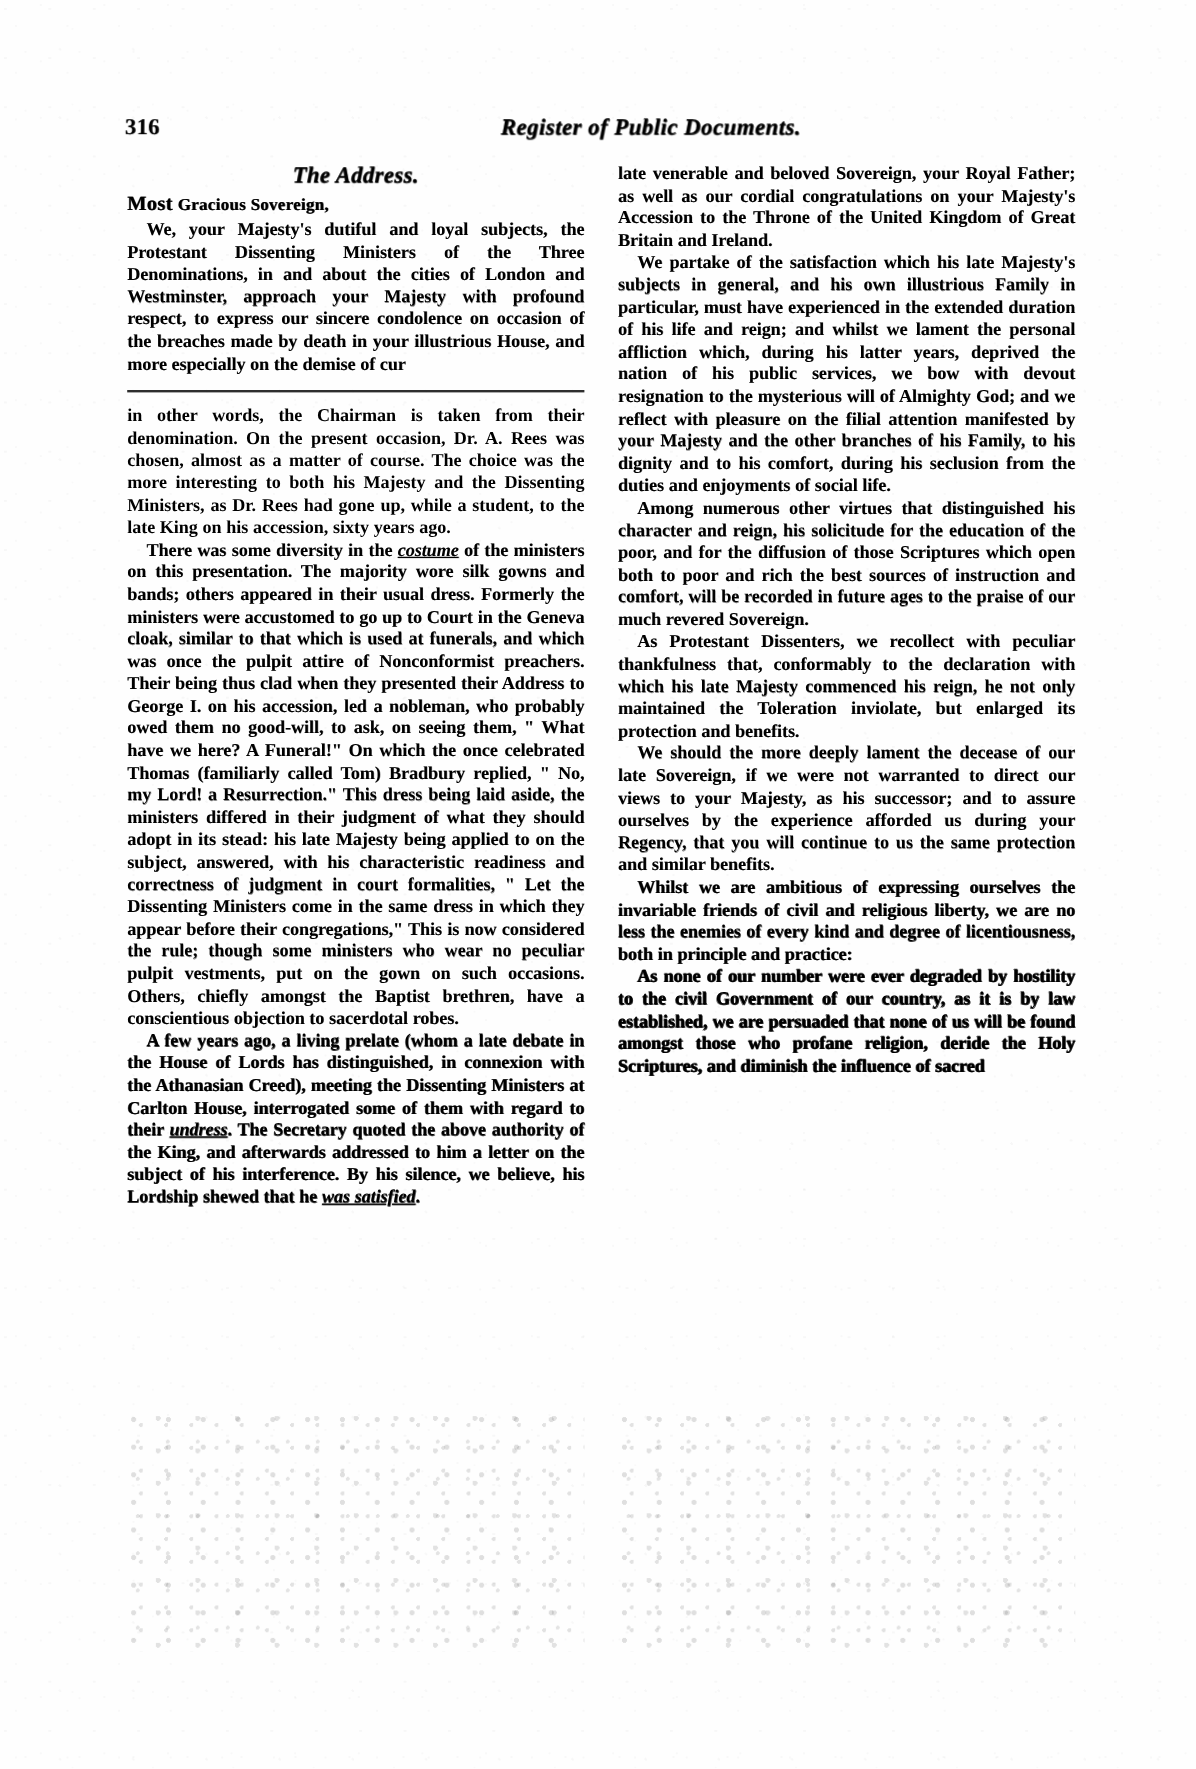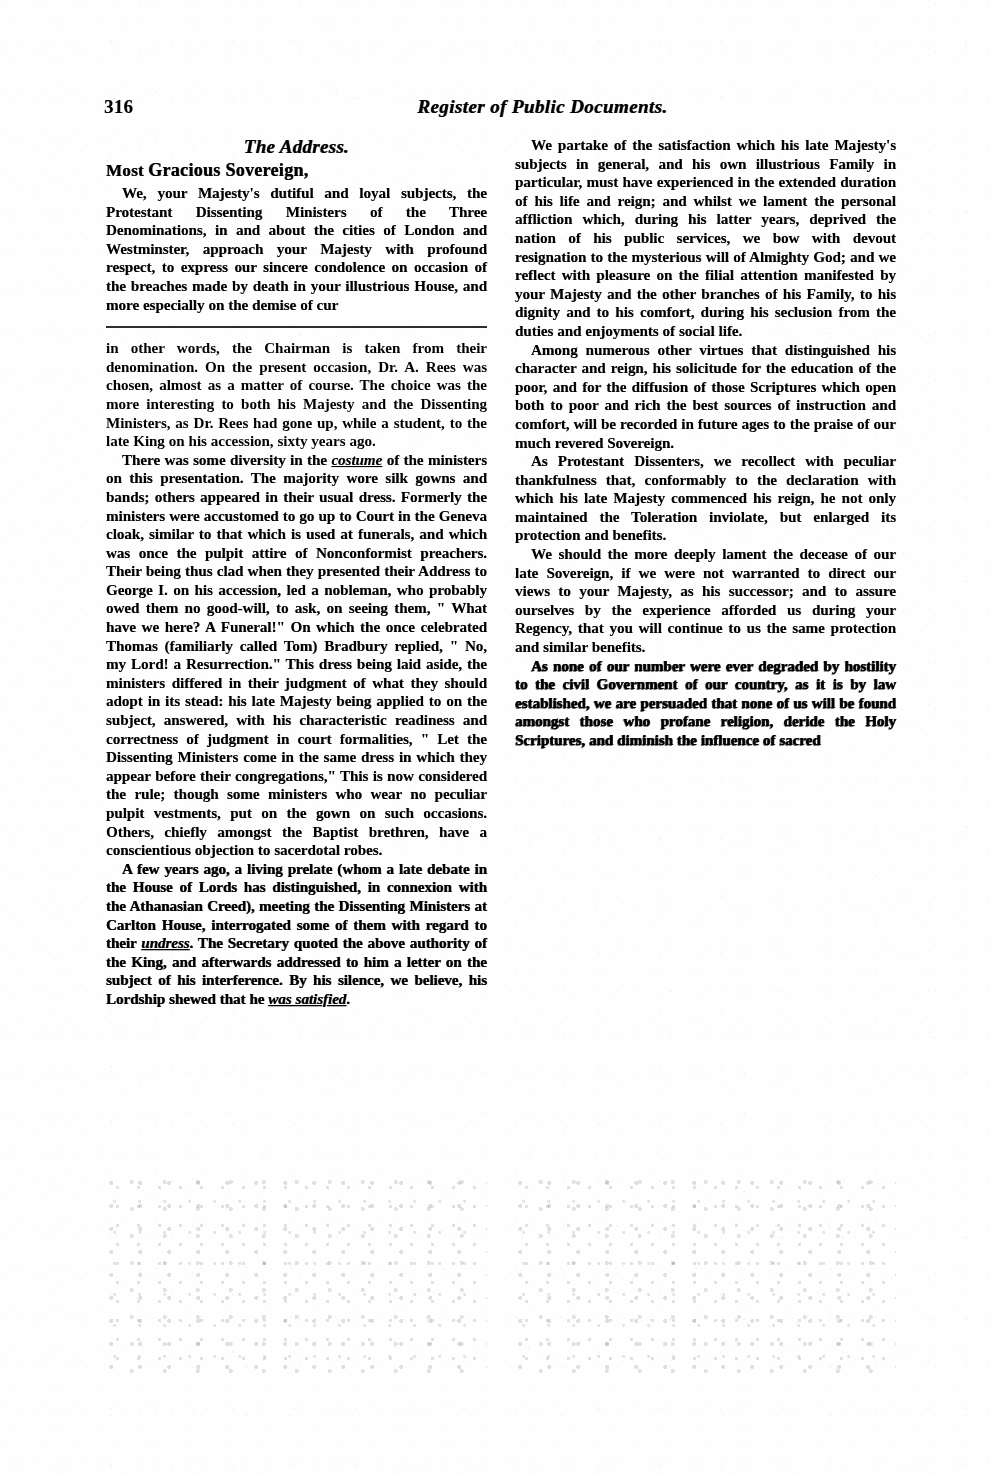--- a/index.html
+++ b/index.html
@@ -99,21 +99,21 @@
     font-size: 15.5px;
     font-weight: bold;
     letter-spacing: 0.3px;
     margin: 0 0 3px 0;
     text-transform: none;
   }
   .salutation .sc-first {
     font-size: 17px;
   }
   .salutation .sc {
-    font-size: 18px;
+    font-size: 14px;
   }
 
   
   p.body {
     margin: 0;
     font-size: 15.1px;
     line-height: 18.6px;
     text-align: justify;
     text-indent: 16px;
     font-weight: bold;
@@ -201,23 +201,25 @@
       <p class="body noindent deg-1">in other words, the Chairman is taken from their denomination. On the present occasion, Dr. A. Rees was chosen, almost as a matter of course. The choice was the more interesting to both his Majesty and the Dissenting Ministers, as Dr. Rees had gone up, while a student, to the late King on his accession, sixty years ago.</p>
 
       <p class="body deg-2">There was some diversity in the <span class="it">costume</span> of the ministers on this presentation. The majority wore silk gowns and bands; others appeared in their usual dress. Formerly the ministers were accustomed to go up to Court in the Geneva cloak, similar to that which is used at funerals, and which was once the pulpit attire of Nonconformist preachers. Their being thus clad when they presented their Address to George I. on his accession, led a nobleman, who probably owed them no good-will, to ask, on seeing them, " What have we here? A Funeral!" On which the once celebrated Thomas (familiarly called Tom) Bradbury replied, " No, my Lord! a Resurrection." This dress being laid aside, the ministers differed in their judgment of what they should adopt in its stead: his late Majesty being applied to on the subject, answered, with his characteristic readiness and correctness of judgment in court formalities, " Let the Dissenting Ministers come in the same dress in which they appear before their congregations," This is now considered the rule; though some ministers who wear no peculiar pulpit vestments, put on the gown on such occasions. Others, chiefly amongst the Baptist brethren, have a conscientious objection to sacerdotal robes.</p>
 
       <p class="body deg-3">A few years ago, a living prelate (whom a late debate in the House of Lords has distinguished, in connexion with the Athanasian Creed), meeting the Dissenting Ministers at Carlton House, interrogated some of them with regard to their <span class="it">undress</span>. The Secretary quoted the above authority of the King, and afterwards addressed to him a letter on the subject of his interference. By his silence, we believe, his Lordship shewed that he <span class="it">was satisfied</span>.</p>
 
       <div class="smudge smudge-a"></div>
     </div>
 
     <div class="col">
+      <p class="body noindent deg-2">late venerable and beloved Sovereign, your Royal Father; as well as our cordial congratulations on your Majesty's Accession to the Throne of the United Kingdom of Great Britain and Ireland.</p>
       <p class="body deg-2">We partake of the satisfaction which his late Majesty's subjects in general, and his own illustrious Family in particular, must have experienced in the extended duration of his life and reign; and whilst we lament the personal affliction which, during his latter years, deprived the nation of his public services, we bow with devout resignation to the mysterious will of Almighty God; and we reflect with pleasure on the filial attention manifested by your Majesty and the other branches of his Family, to his dignity and to his comfort, during his seclusion from the duties and enjoyments of social life.</p>
       <p class="body deg-2">Among numerous other virtues that distinguished his character and reign, his solicitude for the education of the poor, and for the diffusion of those Scriptures which open both to poor and rich the best sources of instruction and comfort, will be recorded in future ages to the praise of our much revered Sovereign.</p>
       <p class="body deg-2">As Protestant Dissenters, we recollect with peculiar thankfulness that, conformably to the declaration with which his late Majesty commenced his reign, he not only maintained the Toleration inviolate, but enlarged its protection and benefits.</p>
       <p class="body deg-2">We should the more deeply lament the decease of our late Sovereign, if we were not warranted to direct our views to your Majesty, as his successor; and to assure ourselves by the experience afforded us during your Regency, that you will continue to us the same protection and similar benefits.</p>
+      <p class="body deg-3">Whilst we are ambitious of expressing ourselves the invariable friends of civil and religious liberty, we are no less the enemies of every kind and degree of licentiousness, both in principle and practice:</p>
       <p class="body deg-4">As none of our number were ever degraded by hostility to the civil Government of our country, as it is by law established, we are persuaded that none of us will be found amongst those who profane religion, deride the Holy Scriptures, and diminish the influence of sacred</p>
 
       <div class="smudge smudge-a"></div>
     </div>
 
   </div>
 </div>
 
 </body></html>

